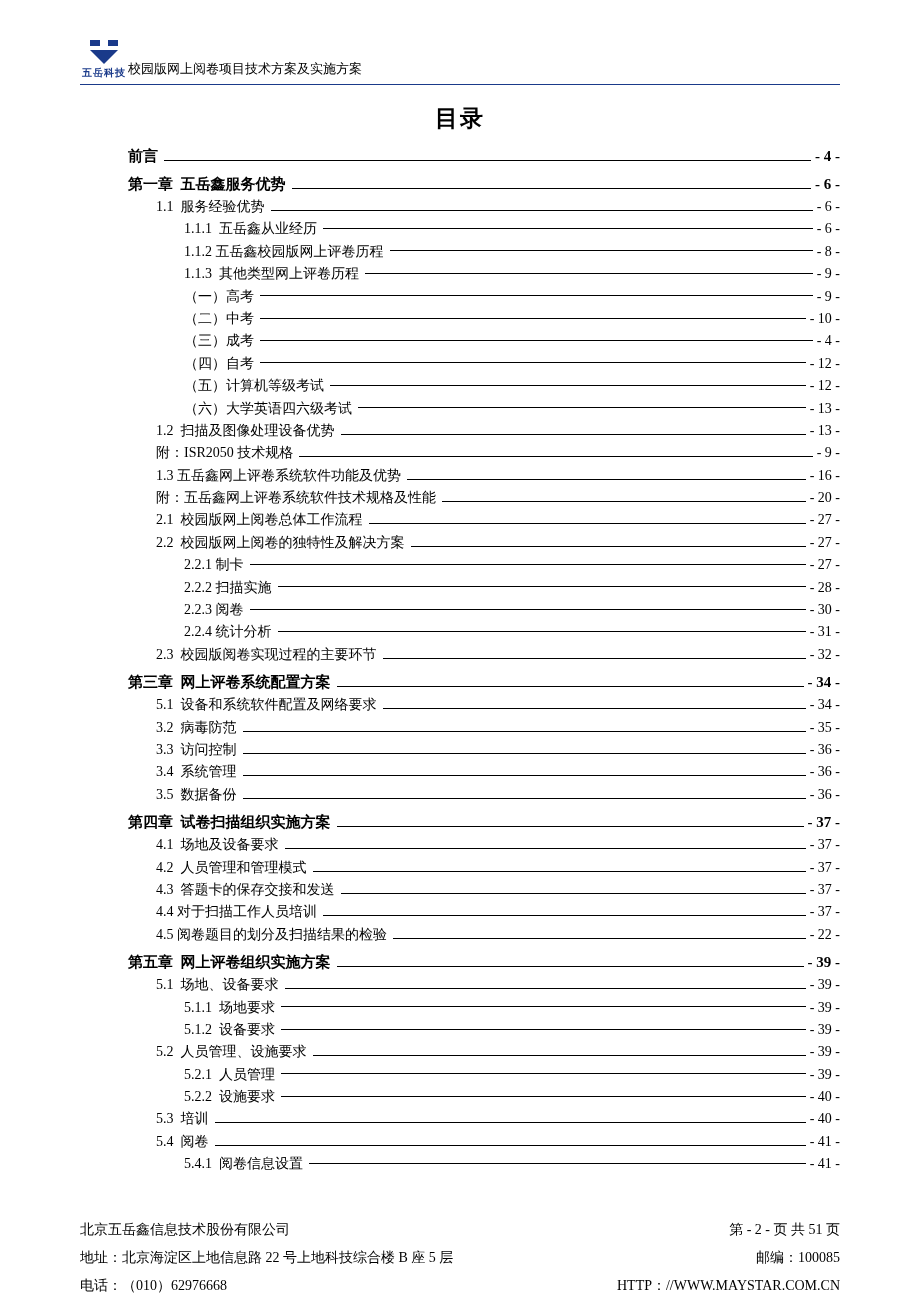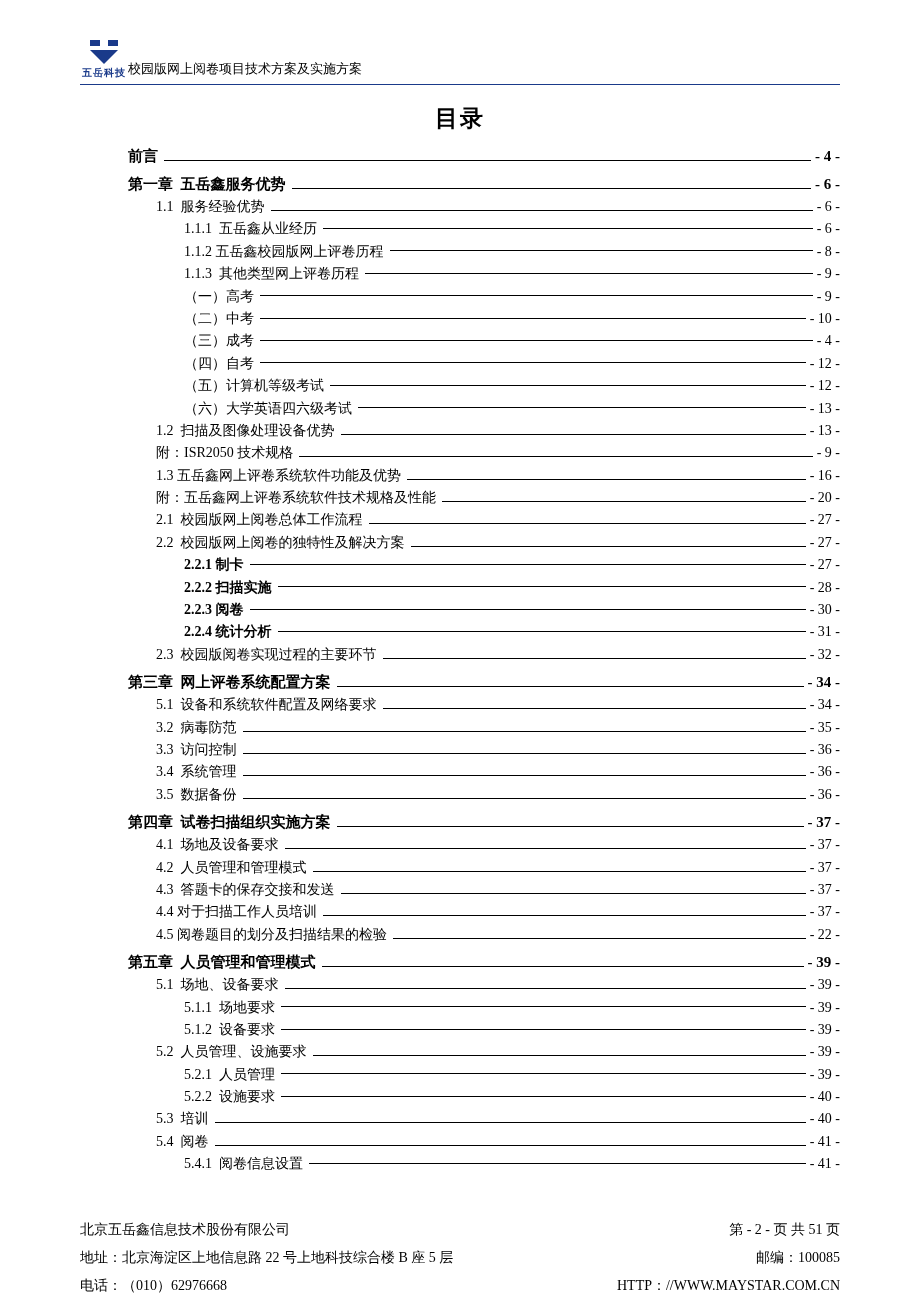--- a/index.html
+++ b/index.html
@@ -58,21 +58,21 @@
   }
   .toc-row {
     display: flex;
     align-items: baseline;
     line-height: 1.6;
     font-size: 14px;
   }
   .toc-row.level-0 { font-weight: bold; font-size: 15px; margin-top: 4px; padding-left: 0; }
   .toc-row.level-1 { padding-left: 28px; }
   .toc-row.level-2 { padding-left: 56px; align-items: center; }
-  .toc-row.bold .toc-label { font-weight: bold; }
+  .toc-row.bold .toc-label { font-weight: normal; }
   .toc-label { white-space: pre; }
   .toc-leader {
     flex: 1;
     border-bottom: 1px solid #000;
     margin: 0 4px 3px 6px;
     height: 1px;
   }
   .toc-page { white-space: nowrap; }
   .footer {
     font-size: 14px;
@@ -274,21 +274,21 @@
         <span class="toc-label">4.4 对于扫描工作人员培训</span>
         <span class="toc-leader"></span>
         <span class="toc-page">- 37 -</span>
       </div>
       <div class="toc-row level-1">
         <span class="toc-label">4.5 阅卷题目的划分及扫描结果的检验</span>
         <span class="toc-leader"></span>
         <span class="toc-page">- 22 -</span>
       </div>
       <div class="toc-row level-0">
-        <span class="toc-label">第五章  人员管理和管理模式</span>
+        <span class="toc-label">第五章  网上评卷组织实施方案</span>
         <span class="toc-leader"></span>
         <span class="toc-page">- 39 -</span>
       </div>
       <div class="toc-row level-1">
         <span class="toc-label">5.1  场地、设备要求</span>
         <span class="toc-leader"></span>
         <span class="toc-page">- 39 -</span>
       </div>
       <div class="toc-row level-2">
         <span class="toc-label">5.1.1  场地要求</span>

